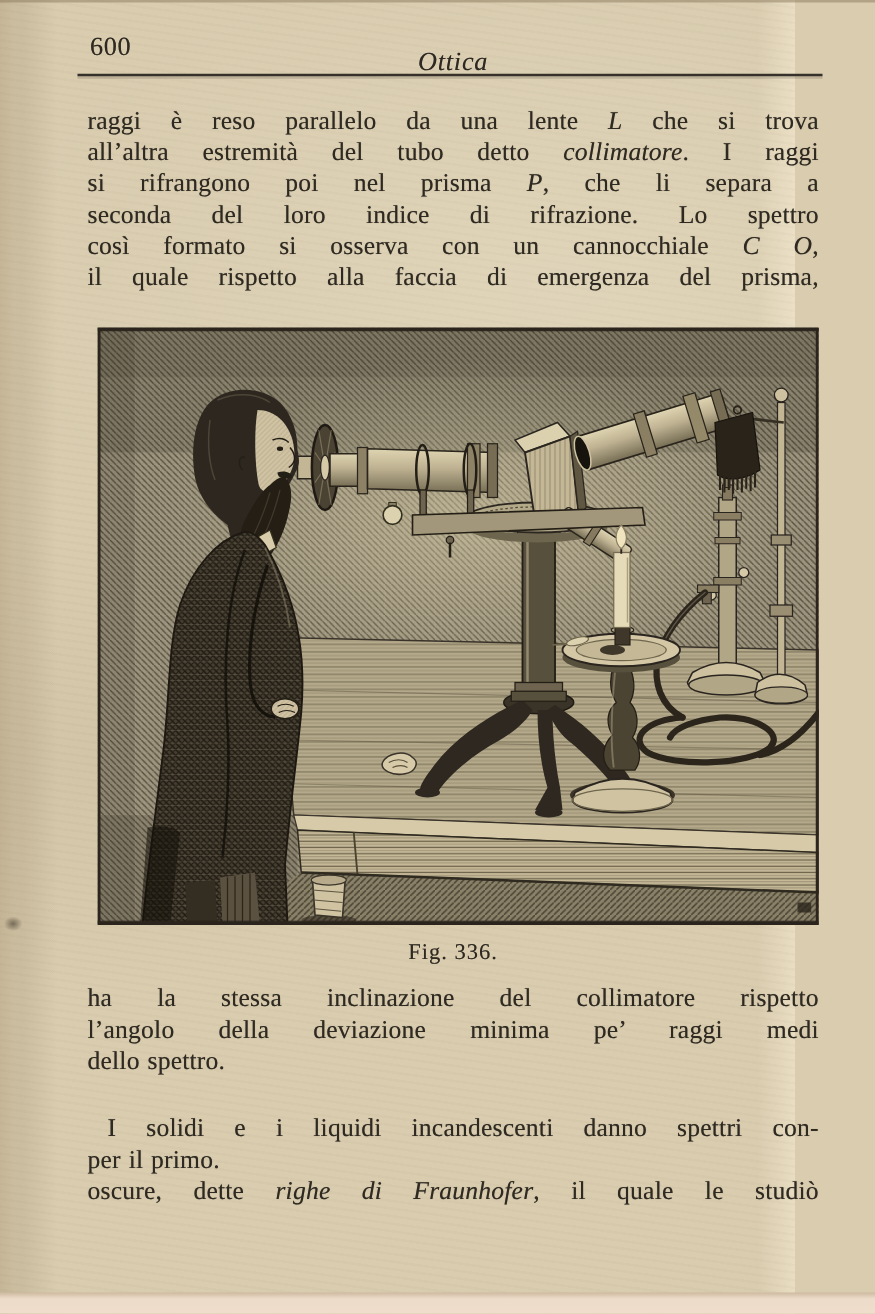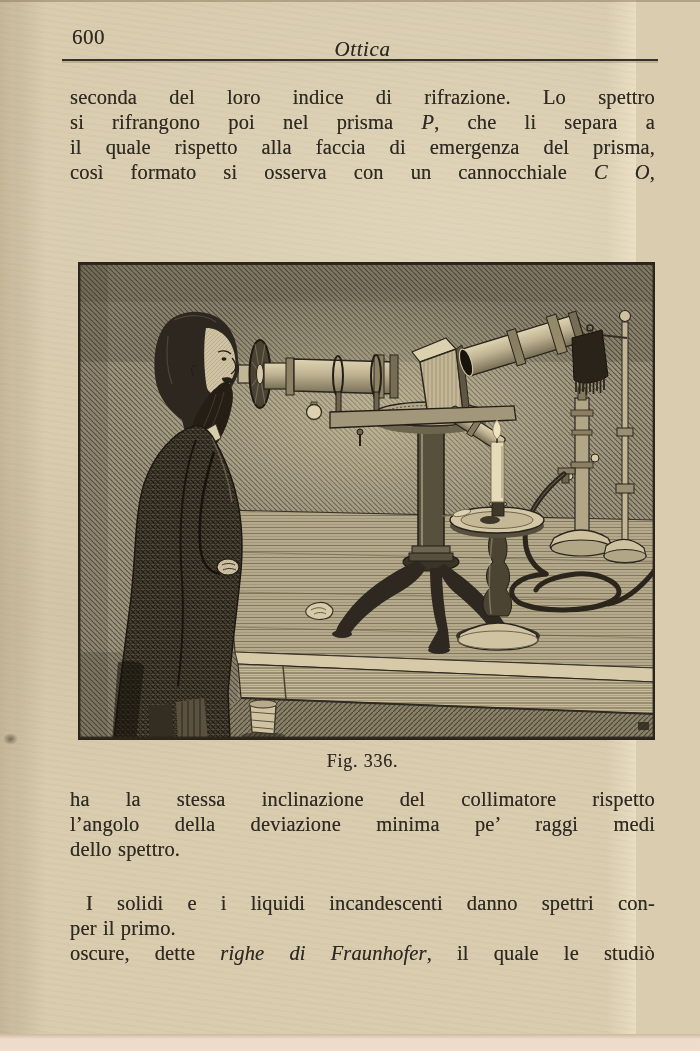--- a/index.html
+++ b/index.html
@@ -49,24 +49,26 @@
 </head>
 <body>
 
 <div class="page">
   <div class="top-edge"></div>
   <span class="pagenum">600</span>
   <span class="runhead">Ottica</span>
   <div class="rule"></div>
 
   <div class="para p1">
+      <div class="line"><span>raggi è reso parallelo da una lente </span><span class="it">L</span><span> che si trova</span></div>
+      <div class="line"><span>all’altra estremità del tubo detto </span><span class="it">collimatore</span><span>. I raggi</span></div>
+      <div class="line"><span>si rifrangono poi nel prisma </span><span class="it">P</span><span>, che li separa a</span></div>
       <div class="line"><span>seconda del loro indice di rifrazione. Lo spettro</span></div>
-      <div class="line"><span>si rifrangono poi nel prisma </span><span class="it">P</span><span>, che li separa a</span></div>
+      <div class="line"><span>così formato si osserva con un cannocchiale </span><span class="it">C O</span><span>,</span></div>
       <div class="line"><span>il quale rispetto alla faccia di emergenza del prisma,</span></div>
-      <div class="line"><span>così formato si osserva con un cannocchiale </span><span class="it">C O</span><span>,</span></div>
     </div>
 
   <figure>
     <svg width="577" height="478" viewBox="0 0 577 478" xmlns="http://www.w3.org/2000/svg">
       <defs>
         <linearGradient id="gMetal" x1="0" y1="0" x2="0" y2="1">
           <stop offset="0" stop-color="#e0d5b2"></stop>
             <stop offset="0.45" stop-color="#bdb191"></stop>
             <stop offset="1" stop-color="#776e55"></stop>
         </linearGradient>

